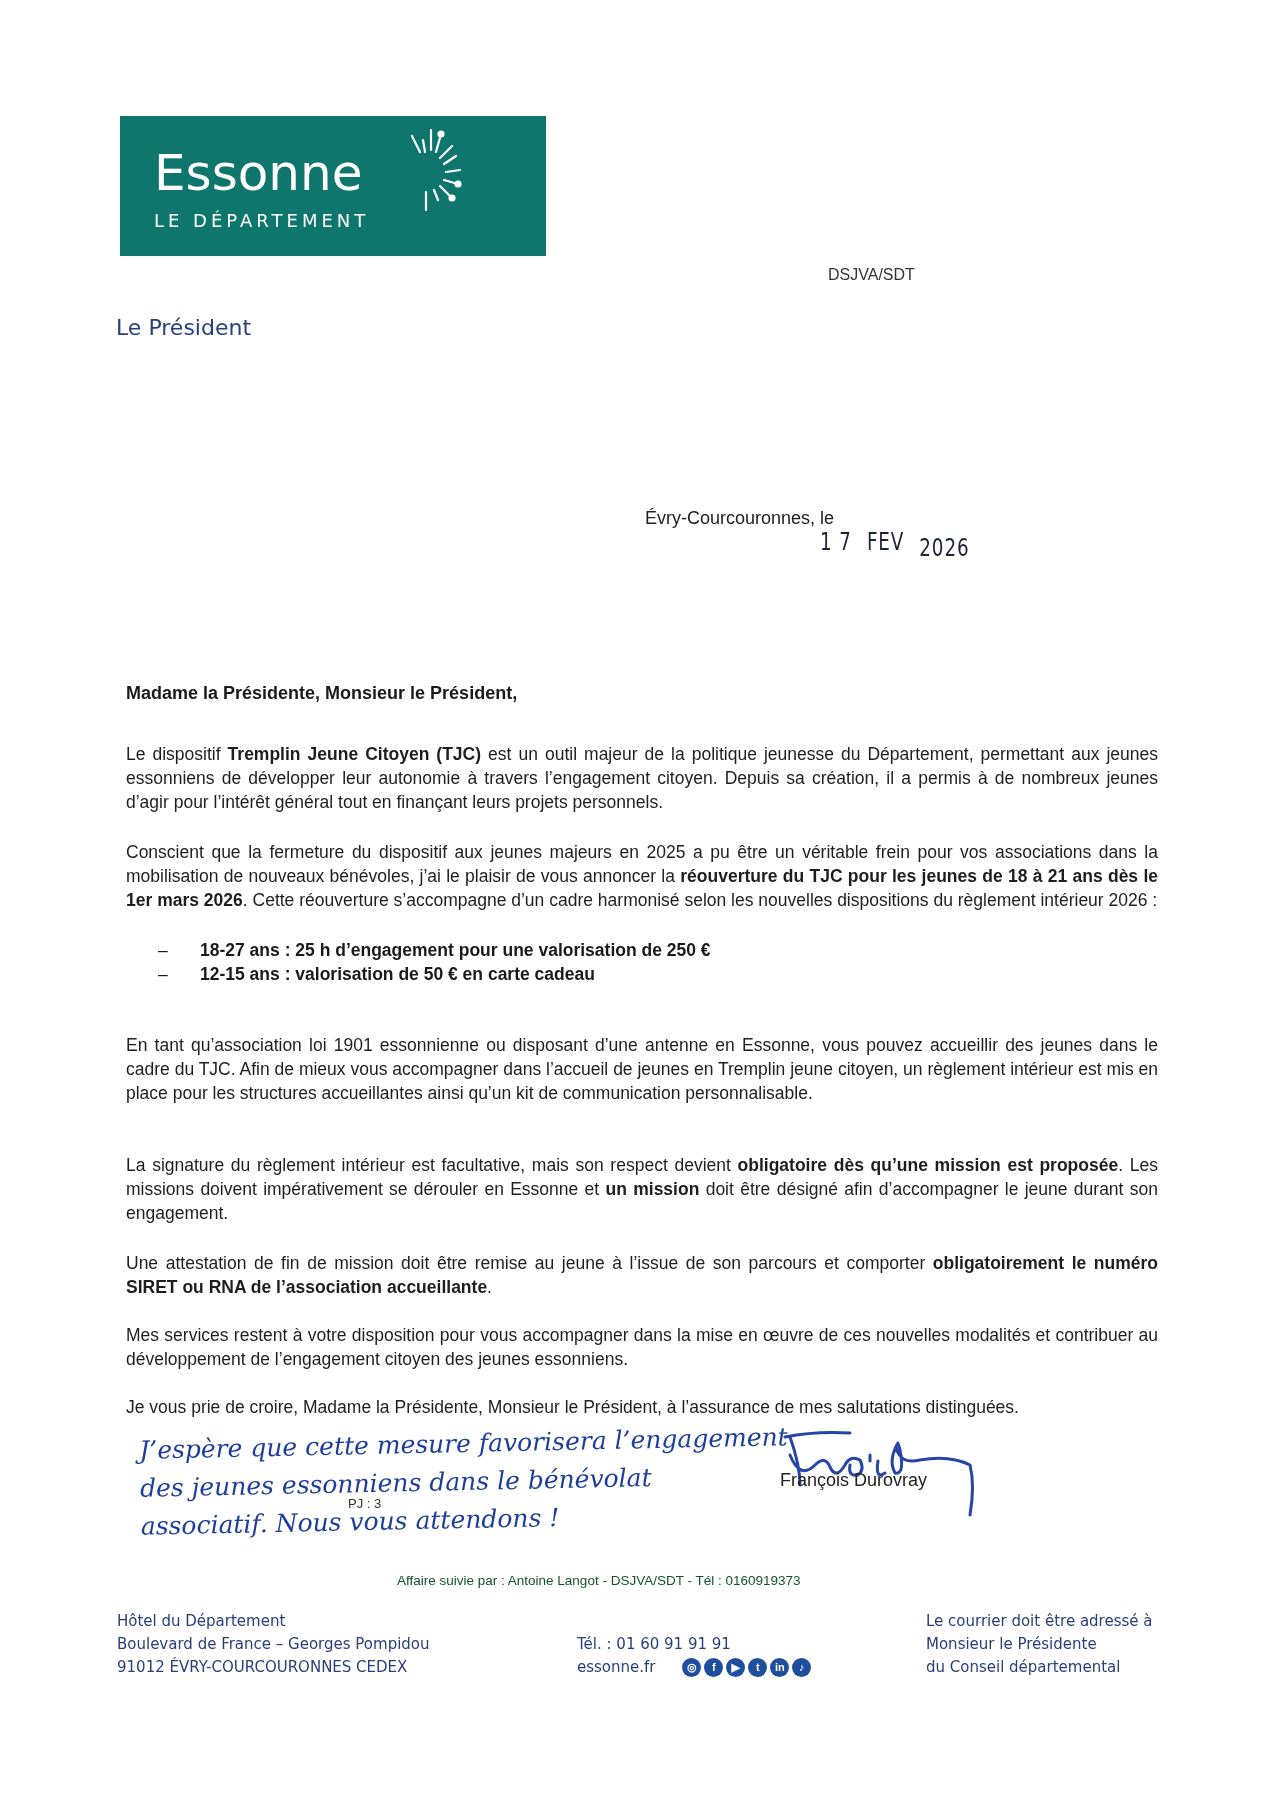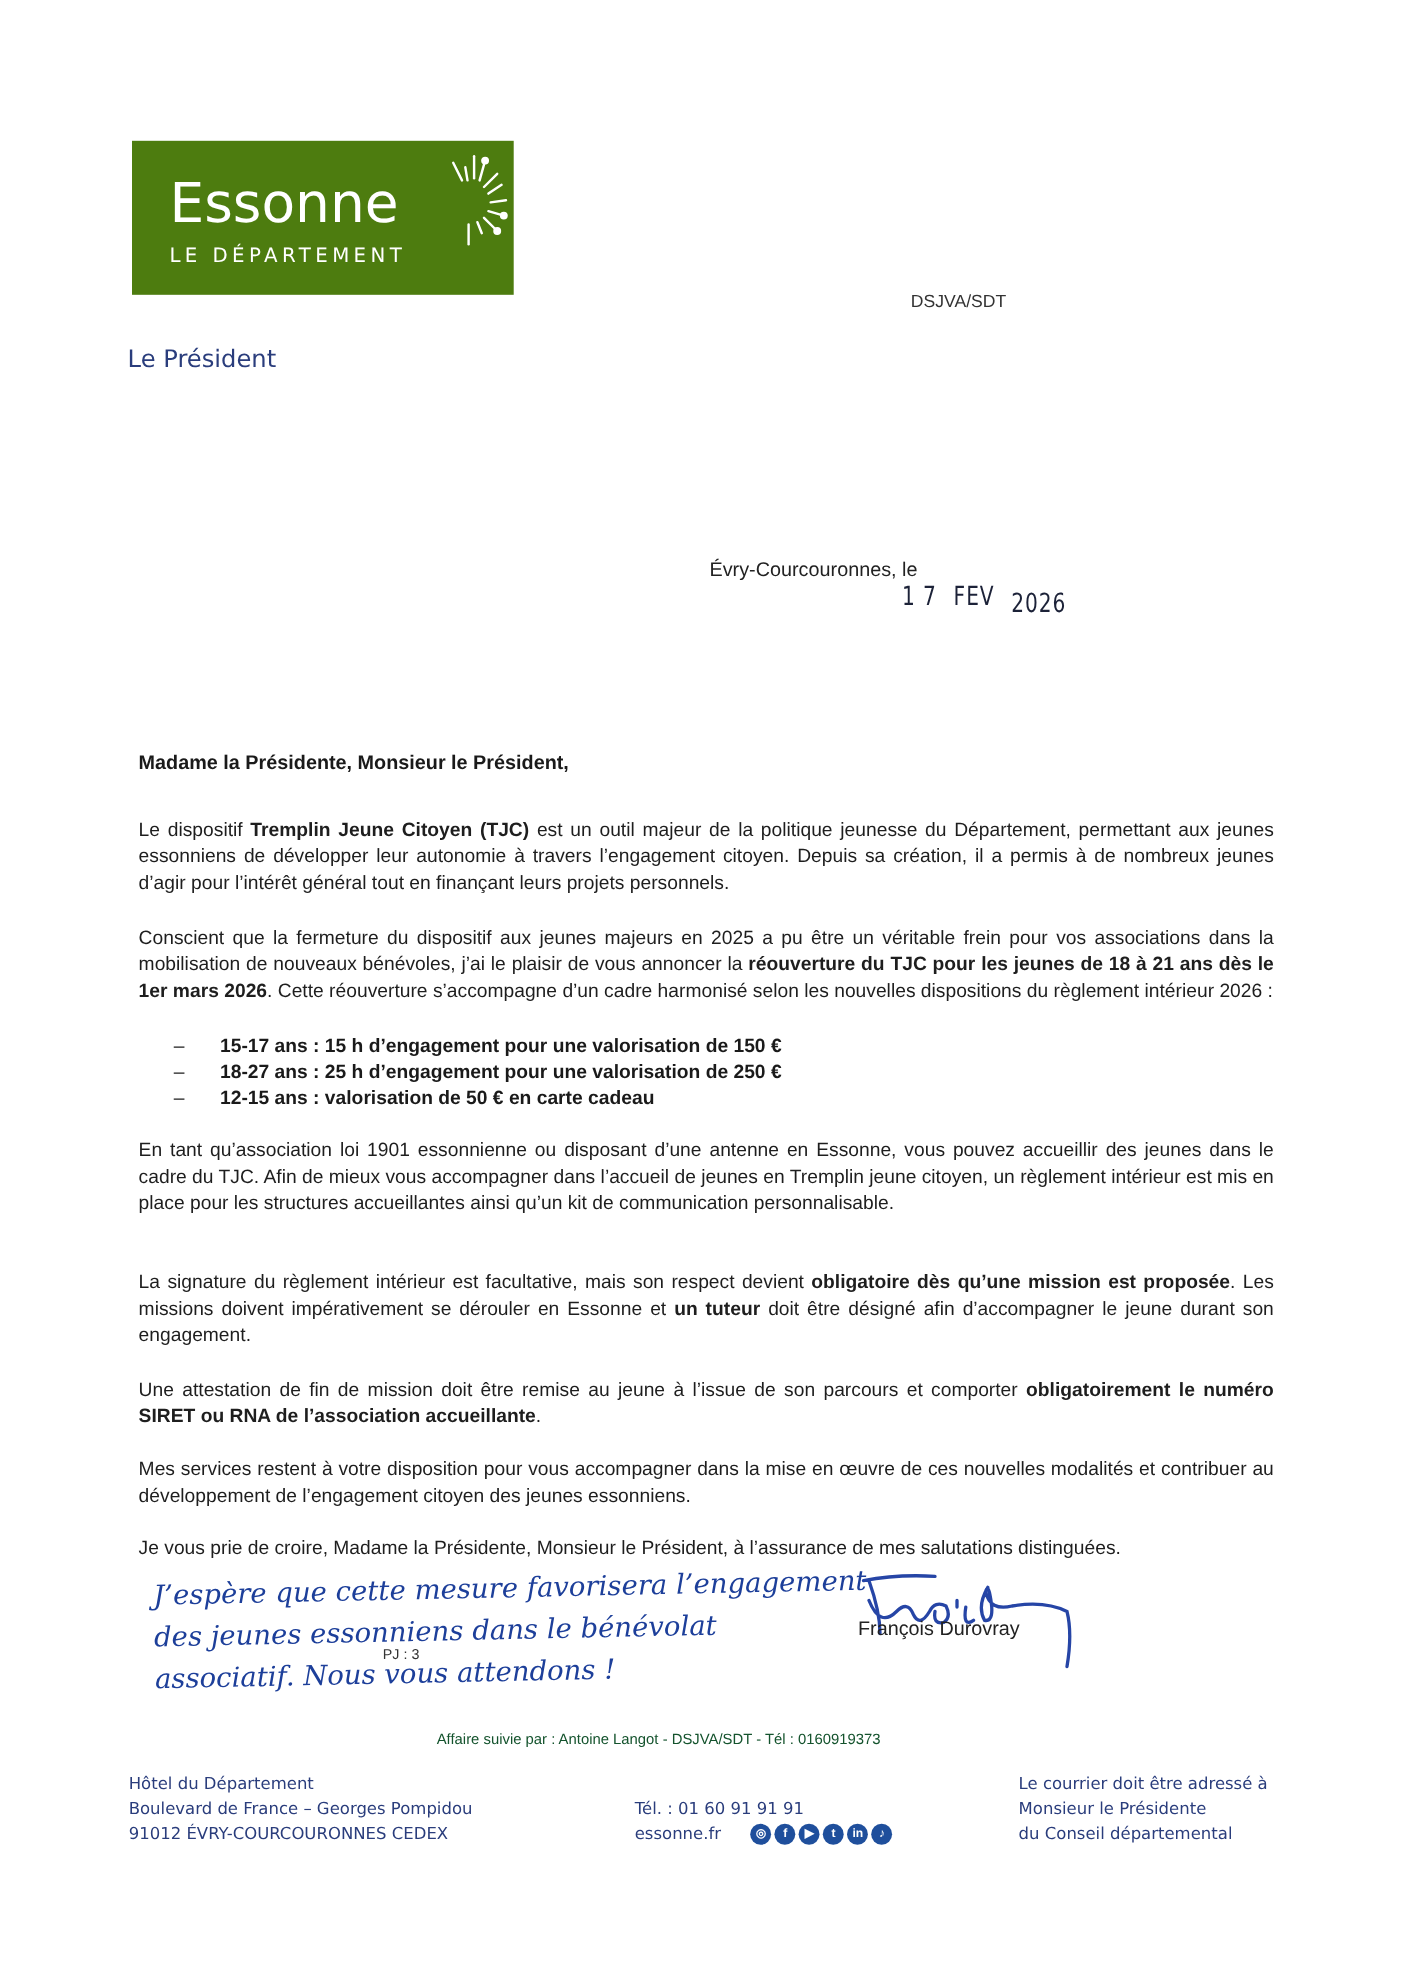--- a/index.html
+++ b/index.html
@@ -1,18 +1,18 @@
 <!DOCTYPE html>
 <html><head>
   <meta charset="utf-8">
   <style>
     html, body { margin:0; padding:0; background:#ffffff; }
     body { width:1280px; height:1801px; position:relative; overflow:hidden; font-family:"Liberation Sans", sans-serif; color:#1a1a1a; }
 
-    .logo { position:absolute; left:120px; top:128px; width:347px; height:140px; background:#4d7c0f; color:#fff; }
+    .logo { position:absolute; left:120px; top:116px; width:426px; height:140px; background:#0f766e; color:#fff; }
     .logo .brand { position:absolute; left:34px; top:32px; font-family:"DejaVu Sans", sans-serif; font-size:50px; letter-spacing:0px; font-weight:400; line-height:1; }
     .logo .sub { position:absolute; left:34px; top:96px; font-family:"DejaVu Sans", sans-serif; font-size:18px; letter-spacing:4px; line-height:1; }
     .logo svg { position:absolute; left:278px; top:10px; }
 
     .ref { position:absolute; left:828px; top:266px; font-size:16px; color:#333; }
     .president { position:absolute; left:116px; top:315px; font-family:"DejaVu Sans", sans-serif; font-size:22px; color:#2a3d7c; }
 
     .place { position:absolute; left:645px; top:508px; font-size:18px; color:#222; }
     .stamp { position:absolute; left:820px; top:528px; font-family:"DejaVu Sans Condensed","DejaVu Sans", sans-serif; color:#1c2238; font-size:24px; letter-spacing:1px; transform:scaleX(0.85); transform-origin:left; }
     .stamp .yr { display:inline-block; transform:translateY(6px); margin-left:10px; }
@@ -87,29 +87,28 @@
 
 <div class="body p1">
   <span>Le dispositif </span><b>Tremplin Jeune Citoyen (TJC)</b><span> est un outil majeur de la politique jeunesse du Département, permettant aux jeunes essonniens de développer leur autonomie à travers l’engagement citoyen. Depuis sa création, il a permis à de nombreux jeunes d’agir pour l’intérêt général tout en finançant leurs projets personnels.</span>
 </div>
 
 <div class="body p2">
   <span>Conscient que la fermeture du dispositif aux jeunes majeurs en 2025 a pu être un véritable frein pour vos associations dans la mobilisation de nouveaux bénévoles, j’ai le plaisir de vous annoncer la </span><b>réouverture du TJC pour les jeunes de 18 à 21 ans dès le 1er mars 2026</b><span>. Cette réouverture s’accompagne d’un cadre harmonisé selon les nouvelles dispositions du règlement intérieur 2026 :</span>
 </div>
 
 <ul class="list" style="margin:0;padding:0;">
-  <li>15-17 ans : 15 h d’engagement pour une valorisation de 150 €</li>
   <li>18-27 ans : 25 h d’engagement pour une valorisation de 250 €</li>
   <li>12-15 ans : valorisation de 50 € en carte cadeau</li>
 </ul>
 
 <div class="body p3">En tant qu’association loi 1901 essonnienne ou disposant d’une antenne en Essonne, vous pouvez accueillir des jeunes dans le cadre du TJC. Afin de mieux vous accompagner dans l’accueil de jeunes en Tremplin jeune citoyen, un règlement intérieur est mis en place pour les structures accueillantes ainsi qu’un kit de communication personnalisable.</div>
 
 <div class="body p4">
-  <span>La signature du règlement intérieur est facultative, mais son respect devient </span><b>obligatoire dès qu’une mission est proposée</b><span>. Les missions doivent impérativement se dérouler en Essonne et </span><b>un tuteur</b><span> doit être désigné afin d’accompagner le jeune durant son engagement.</span>
+  <span>La signature du règlement intérieur est facultative, mais son respect devient </span><b>obligatoire dès qu’une mission est proposée</b><span>. Les missions doivent impérativement se dérouler en Essonne et </span><b>un mission</b><span> doit être désigné afin d’accompagner le jeune durant son engagement.</span>
 </div>
 
 <div class="body p5">
   <span>Une attestation de fin de mission doit être remise au jeune à l’issue de son parcours et comporter </span><b>obligatoirement le numéro SIRET ou RNA de l’association accueillante</b><span>.</span>
 </div>
 
 <div class="body p6">Mes services restent à votre disposition pour vous accompagner dans la mise en œuvre de ces nouvelles modalités et contribuer au développement de l’engagement citoyen des jeunes essonniens.</div>
 <div class="body p7">Je vous prie de croire, Madame la Présidente, Monsieur le Président, à l’assurance de mes salutations distinguées.</div>
 
 <div class="handwriting">

